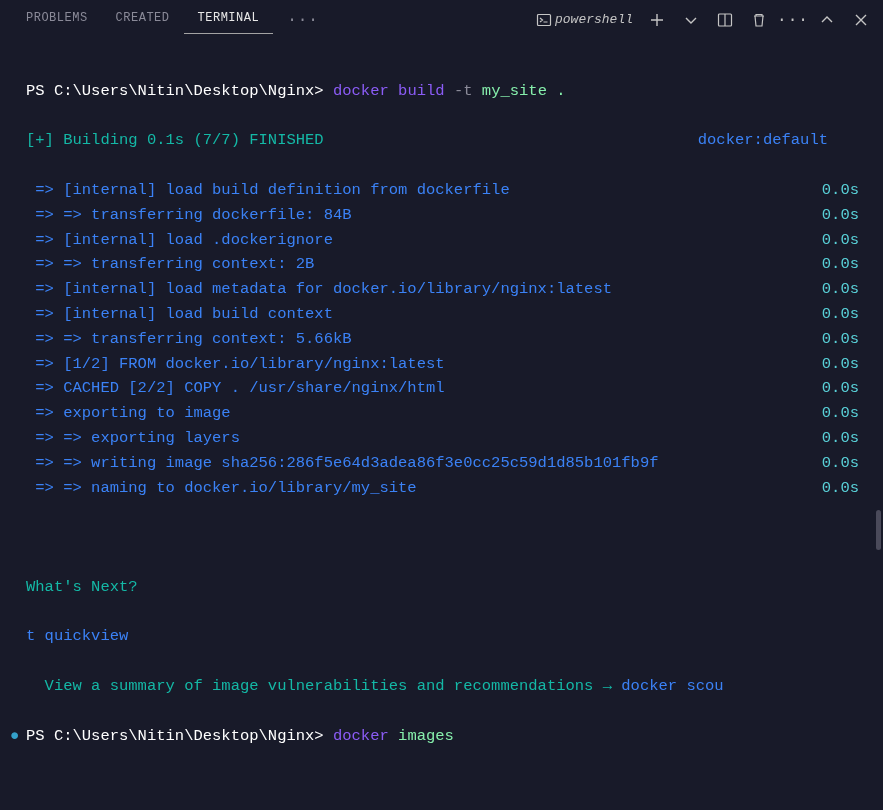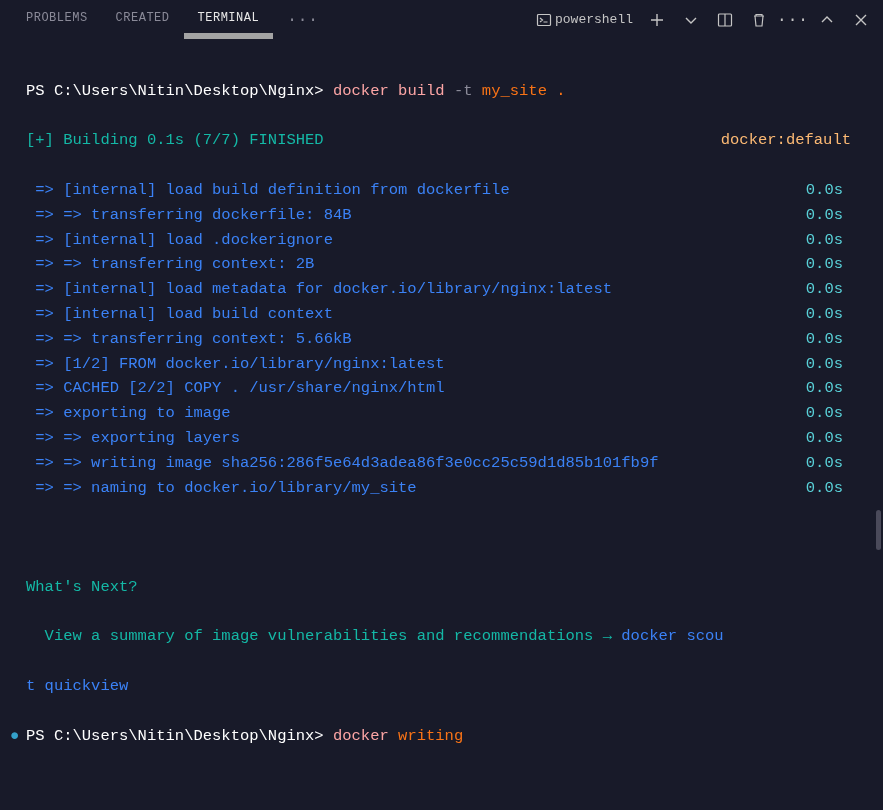--- a/index.html
+++ b/index.html
@@ -24,21 +24,21 @@
   .tab {
     padding: 10px 14px 8px 14px;
     color: #8a8a98;
     font-size: 12px;
     letter-spacing: 0.5px;
     cursor: pointer;
     border-bottom: 1px solid transparent;
   }
   .tab.active {
     color: #e8e8e8;
-    border-bottom: 6px solid #a3a3a3;
+    border-bottom: 1px solid #a3a3a3;
   }
   .tab-right {
     margin-left: auto;
     display: flex;
     align-items: center;
     gap: 14px;
     color: #c5c5c5;
   }
   .icon-btn {
     display: inline-flex;
@@ -49,37 +49,38 @@
     cursor: pointer;
     color: #c5c5c5;
   }
   .icon-btn svg { width: 16px; height: 16px; }
   .shell-label {
     display: flex;
     align-items: center;
     gap: 1px;
     font-size: 13px;
     color: #c5c5c5;
+    font-style: italic;
   }
   .term {
     padding: 14px 18px 14px 26px;
     line-height: 1.6;
     white-space: pre;
     font-size: 15.5px;
     position: relative;
   }
   .row { display:block; }
   .prompt { color: #ffffff; }
-  .cmd-yellow { color: #fca5a5; }
+  .cmd-yellow { color: #8b5cf6; }
   .cmd-gray { color: #8a8a98; }
-  .cmd-cyan { color: #f97316; }
+  .cmd-cyan { color: #86efac; }
   .white { color: #14b8a6; }
   .cyan { color: #3b82f6; }
-  .time-right { position: absolute; right: 22px; color:#59d1d8; }
-  .docker-default { position:absolute; right: 14px; color:#fdba74; }
+  .time-right { position: absolute; right: 6px; color:#59d1d8; }
+  .docker-default { position:absolute; right: 37px; color:#3b82f6; }
   .build-line { position: relative; display:block; }
   .tbl-row { display:block; }
   .col1 { display:inline-block; width: 140px; }
   .col2 { display:inline-block; width: 100px; text-decoration: underline; }
   .col3 { display:inline-block; width: 160px; margin-top: 32px; }
   .col4 { display:inline-block; width: 220px; }
   .col5 { display:inline-block;text-decoration:underline; }
   .bullet { color:#34a0c9; position:absolute; left:10px;}
   .scrollbar-thumb {
     position:absolute;
@@ -146,21 +147,21 @@
     </span>
   </div>
 </div>
 
 <div class="term">
 <span class="row"><span class="prompt">PS C:\Users\Nitin\Desktop\Nginx&gt;</span> <span class="cmd-yellow">docker</span> <span class="cmd-yellow">build</span> <span class="cmd-gray">-t</span> <span class="cmd-cyan">my_site .</span></span>
 <span class="build-line"><span class="white">[+] Building 0.1s (7/7) FINISHED</span><span class="docker-default">docker:default</span></span>
 <div id="steps"><span class="build-line"><span class="cyan"> =&gt; [internal] load build definition from dockerfile</span><span class="time-right">0.0s</span></span><span class="build-line"><span class="cyan"> =&gt; =&gt; transferring dockerfile: 84B</span><span class="time-right">0.0s</span></span><span class="build-line"><span class="cyan"> =&gt; [internal] load .dockerignore</span><span class="time-right">0.0s</span></span><span class="build-line"><span class="cyan"> =&gt; =&gt; transferring context: 2B</span><span class="time-right">0.0s</span></span><span class="build-line"><span class="cyan"> =&gt; [internal] load metadata for docker.io/library/nginx:latest</span><span class="time-right">0.0s</span></span><span class="build-line"><span class="cyan"> =&gt; [internal] load build context</span><span class="time-right">0.0s</span></span><span class="build-line"><span class="cyan"> =&gt; =&gt; transferring context: 5.66kB</span><span class="time-right">0.0s</span></span><span class="build-line"><span class="cyan"> =&gt; [1/2] FROM docker.io/library/nginx:latest</span><span class="time-right">0.0s</span></span><span class="build-line"><span class="cyan"> =&gt; CACHED [2/2] COPY . /usr/share/nginx/html</span><span class="time-right">0.0s</span></span><span class="build-line"><span class="cyan"> =&gt; exporting to image</span><span class="time-right">0.0s</span></span><span class="build-line"><span class="cyan"> =&gt; =&gt; exporting layers</span><span class="time-right">0.0s</span></span><span class="build-line"><span class="cyan"> =&gt; =&gt; writing image sha256:286f5e64d3adea86f3e0cc25c59d1d85b101fb9f</span><span class="time-right">0.0s</span></span><span class="build-line"><span class="cyan"> =&gt; =&gt; naming to docker.io/library/my_site</span><span class="time-right">0.0s</span></span></div>
 <span class="row">&nbsp;</span>
 <span class="row white">What's Next?</span>
+<span class="row"><span class="cyan">t quickview</span></span>
 <span class="row"><span class="white">  View a summary of image vulnerabilities and recommendations → </span><span class="cyan">docker scou</span></span>
-<span class="row"><span class="cyan">t quickview</span></span>
-<span class="row"><span class="bullet">●</span><span class="prompt">PS C:\Users\Nitin\Desktop\Nginx&gt;</span> <span class="cmd-yellow">docker</span> <span class="cmd-cyan">writing</span></span>
+<span class="row"><span class="bullet">●</span><span class="prompt">PS C:\Users\Nitin\Desktop\Nginx&gt;</span> <span class="cmd-yellow">docker</span> <span class="cmd-cyan">images</span></span>
 <span class="tbl-row white"><span class="col1">REPOSITORY</span><span class="col2">TAG</span><span class="col3">IMAGE ID</span><span class="col4">CREATED</span><span class="col5">SIZE</span></span>
 
 
 </div>
 
 <div class="scrollbar-thumb"></div>
 
 </body></html>

